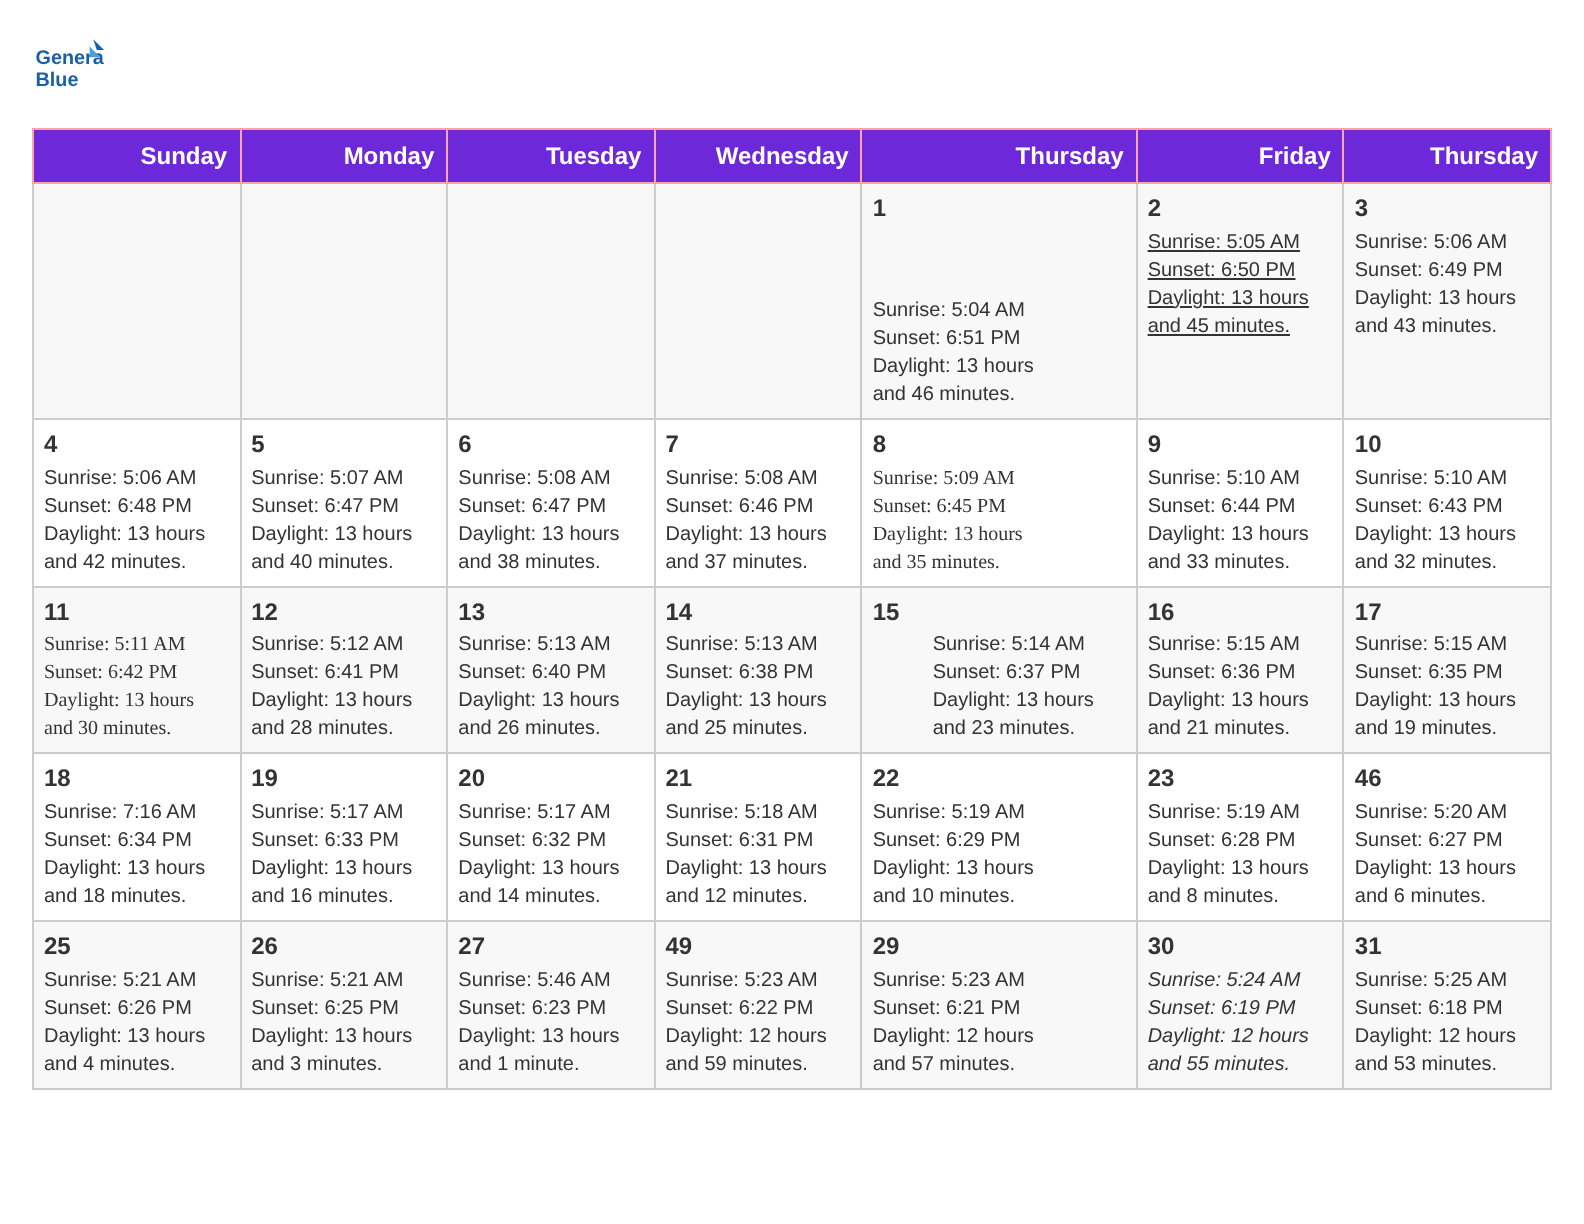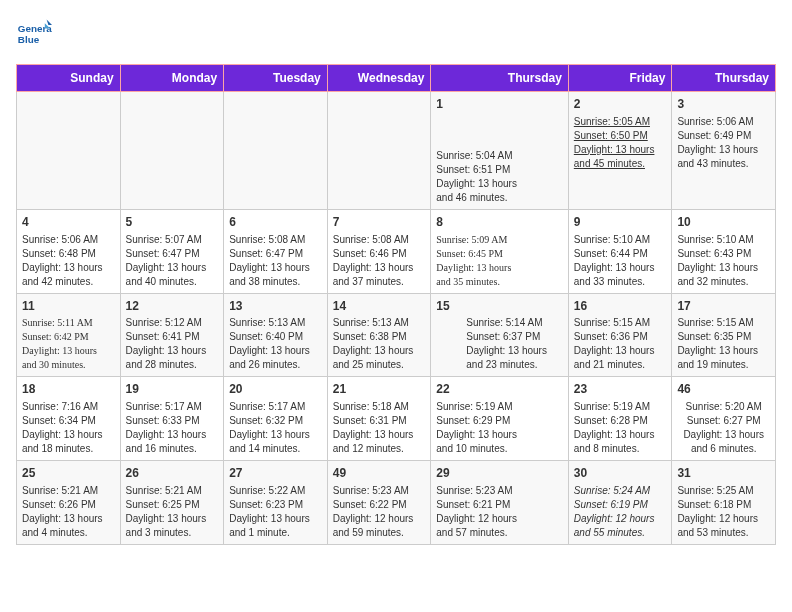--- a/index.html
+++ b/index.html
@@ -277,21 +277,21 @@
         </td>
         <td>
           <span class="day-num">23</span>
           <div class="day-info" style="white-space: pre-line;">Sunrise: 5:19 AM
 Sunset: 6:28 PM
 Daylight: 13 hours
 and 8 minutes.</div>
         </td>
         <td>
           <span class="day-num">46</span>
-          <div class="day-info" style="white-space: pre-line; text-align: center;">Sunrise: 5:20 AM
+          <div class="day-info" style="white-space: pre-line;">Sunrise: 5:20 AM
 Sunset: 6:27 PM
 Daylight: 13 hours
 and 6 minutes.</div>
         </td>
       </tr>
       <tr>
         <td>
           <span class="day-num">25</span>
           <div class="day-info" style="white-space: pre-line;">Sunrise: 5:21 AM
 Sunset: 6:26 PM
@@ -300,21 +300,21 @@
         </td>
         <td>
           <span class="day-num">26</span>
           <div class="day-info" style="white-space: pre-line;">Sunrise: 5:21 AM
 Sunset: 6:25 PM
 Daylight: 13 hours
 and 3 minutes.</div>
         </td>
         <td>
           <span class="day-num">27</span>
-          <div class="day-info" style="white-space: pre-line;">Sunrise: 5:22 AM
+          <div class="day-info" style="white-space: pre-line;">Sunrise: 5:46 AM
 Sunset: 6:23 PM
 Daylight: 13 hours
 and 1 minute.</div>
         </td>
         <td>
           <span class="day-num">49</span>
           <div class="day-info" style="white-space: pre-line;">Sunrise: 5:23 AM
 Sunset: 6:22 PM
 Daylight: 12 hours
 and 59 minutes.</div>

